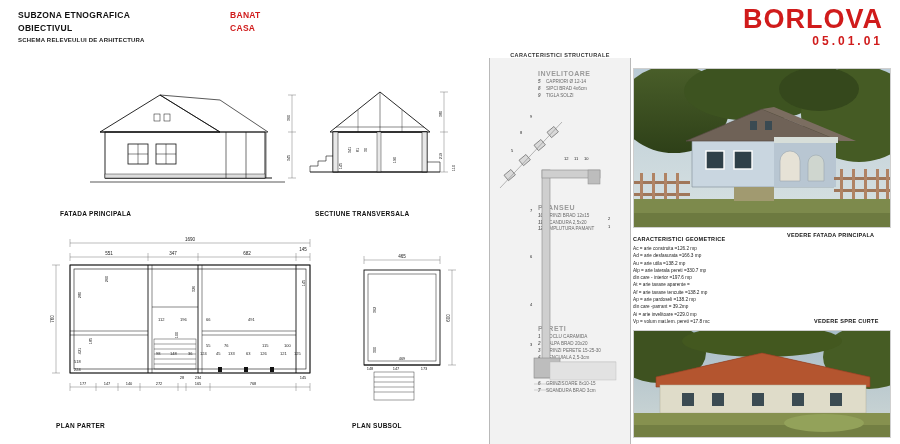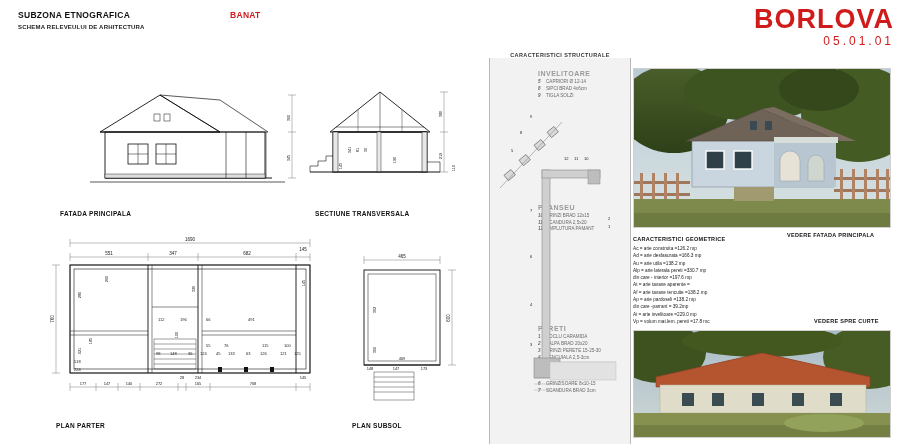--- a/index.html
+++ b/index.html
@@ -14,23 +14,23 @@
   }
   .page { position:absolute; inset:0; }
 
   
   .hdr { position:absolute; left:18px; top:10px; }
   .hdr-row { display:flex; align-items:baseline; margin-bottom:3px; }
   .hdr-lbl { font-size:8.5px; font-weight:bold; letter-spacing:.3px; width:180px; }
   .hdr-val { font-size:8.5px; font-weight:bold; color:#d01b1b; letter-spacing:.3px;margin-left:32px; }
   .hdr-sub { font-size:6px; font-weight:bold; letter-spacing:.2px; margin-top:4px; color:#222; }
 
-  .brand { position:absolute; right:6px; top:6px; text-align:right; }
+  .brand { position:absolute; right:17px; top:6px; text-align:right; }
   .brand-name { font-size:27px; font-weight:bold; color:#d01b1b; letter-spacing:1px; line-height:1; }
-  .brand-date { font-size:12px; font-weight:normal; color:#d01b1b; letter-spacing:3px; margin-top:1px; }
+  .brand-date { font-size:12px; font-weight:bold; color:#d01b1b; letter-spacing:3px; margin-top:1px; }
 
   
   .divider-v { position:absolute; top:58px; bottom:0; width:1px; background:#b9b9b9; }
   .panel-struct { position:absolute; left:490px; top:58px; width:140px; bottom:0; background:#f2f2f2; }
   .panel-struct-title { font-size:5.5px; font-weight:bold; text-align:center; letter-spacing:.4px; margin-top:4px; color:#333;}
   .grp-title { font-size:7px; font-weight:bold; color:#9a9a9a; letter-spacing:.5px; margin:6px 0 2px 48px; }
   .grp-list { margin:0 0 0 48px; padding:0; list-style:none; }
   .grp-list li { font-size:4.6px; color:#6a6a6a; line-height:1.5; white-space:nowrap; }
   .grp-list li b { display:inline-block; width:8px; font-style:italic; }
 
@@ -61,20 +61,24 @@
 </style>
 </head>
 <body>
 
 <div class="page">
 
   <div class="hdr">
     <div class="hdr-row">
       <span class="hdr-lbl">SUBZONA ETNOGRAFICA</span>
       <span class="hdr-val">BANAT</span>
+    </div>
+    <div class="hdr-row">
+      <span class="hdr-lbl">OBIECTIVUL</span>
+      <span class="hdr-val">CASA</span>
     </div>
     <div class="hdr-sub">SCHEMA RELEVEULUI DE ARHITECTURA</div>
   </div>
 
   <div class="brand">
     <div class="brand-name">BORLOVA</div>
     <div class="brand-date">05.01.01</div>
   </div>
 
   <div class="divider-v" style="left:489px;"></div>

